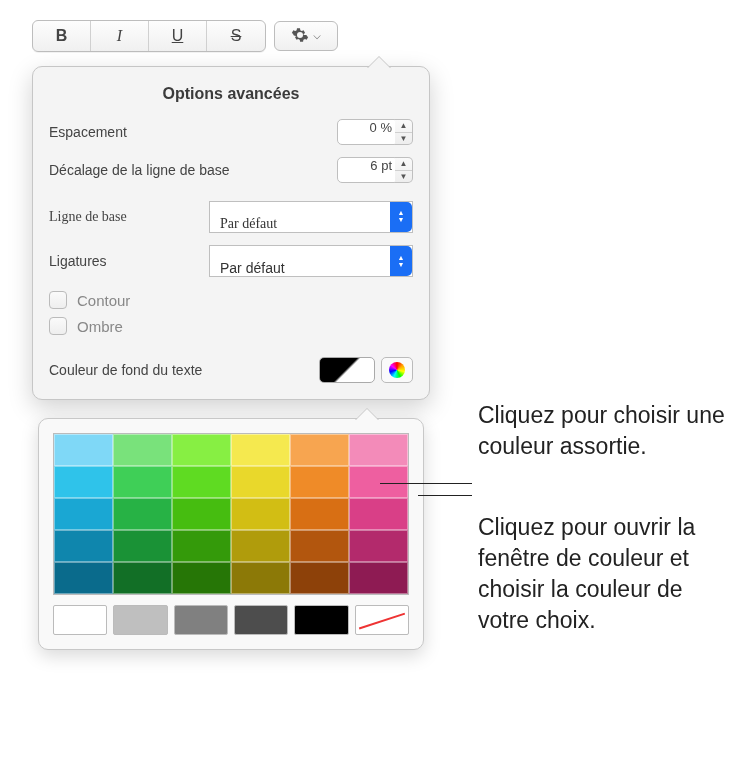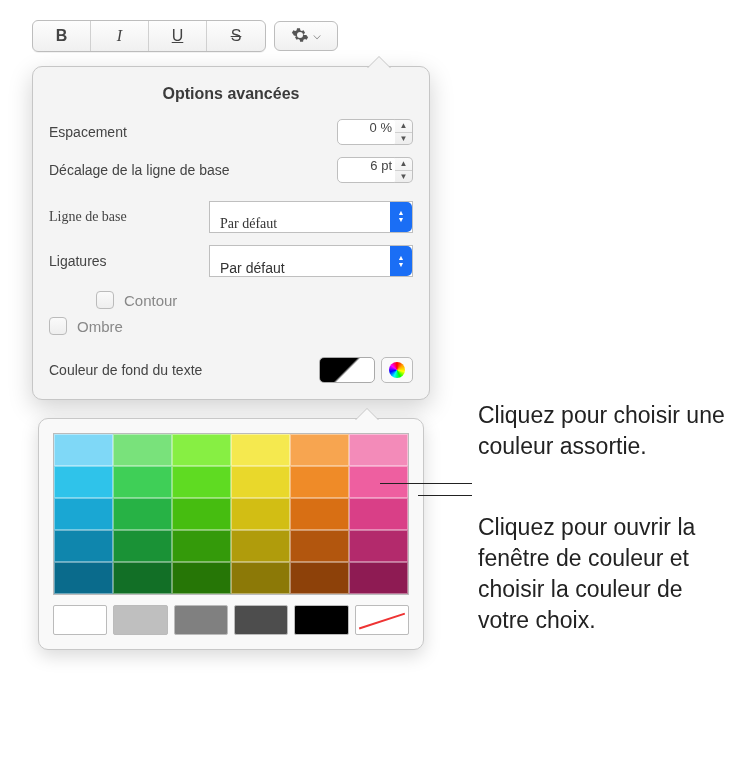--- a/index.html
+++ b/index.html
@@ -334,21 +334,21 @@
       <span>Ligatures</span>
       <div class="select">
         <span>Par défaut</span>
         <div class="select-end">
             <span>▲</span>
             <span>▼</span>
           </div>
       </div>
     </div>
 
-    <div class="check-row" style="margin-top:14px;margin-left:47px;">
+    <div class="check-row" style="margin-top:14px;">
       <div class="checkbox"></div>
       <span>Contour</span>
     </div>
     <div class="check-row">
       <div class="checkbox"></div>
       <span>Ombre</span>
     </div>
 
     <div class="bg-color-row">
       <span>Couleur de fond du texte</span>

